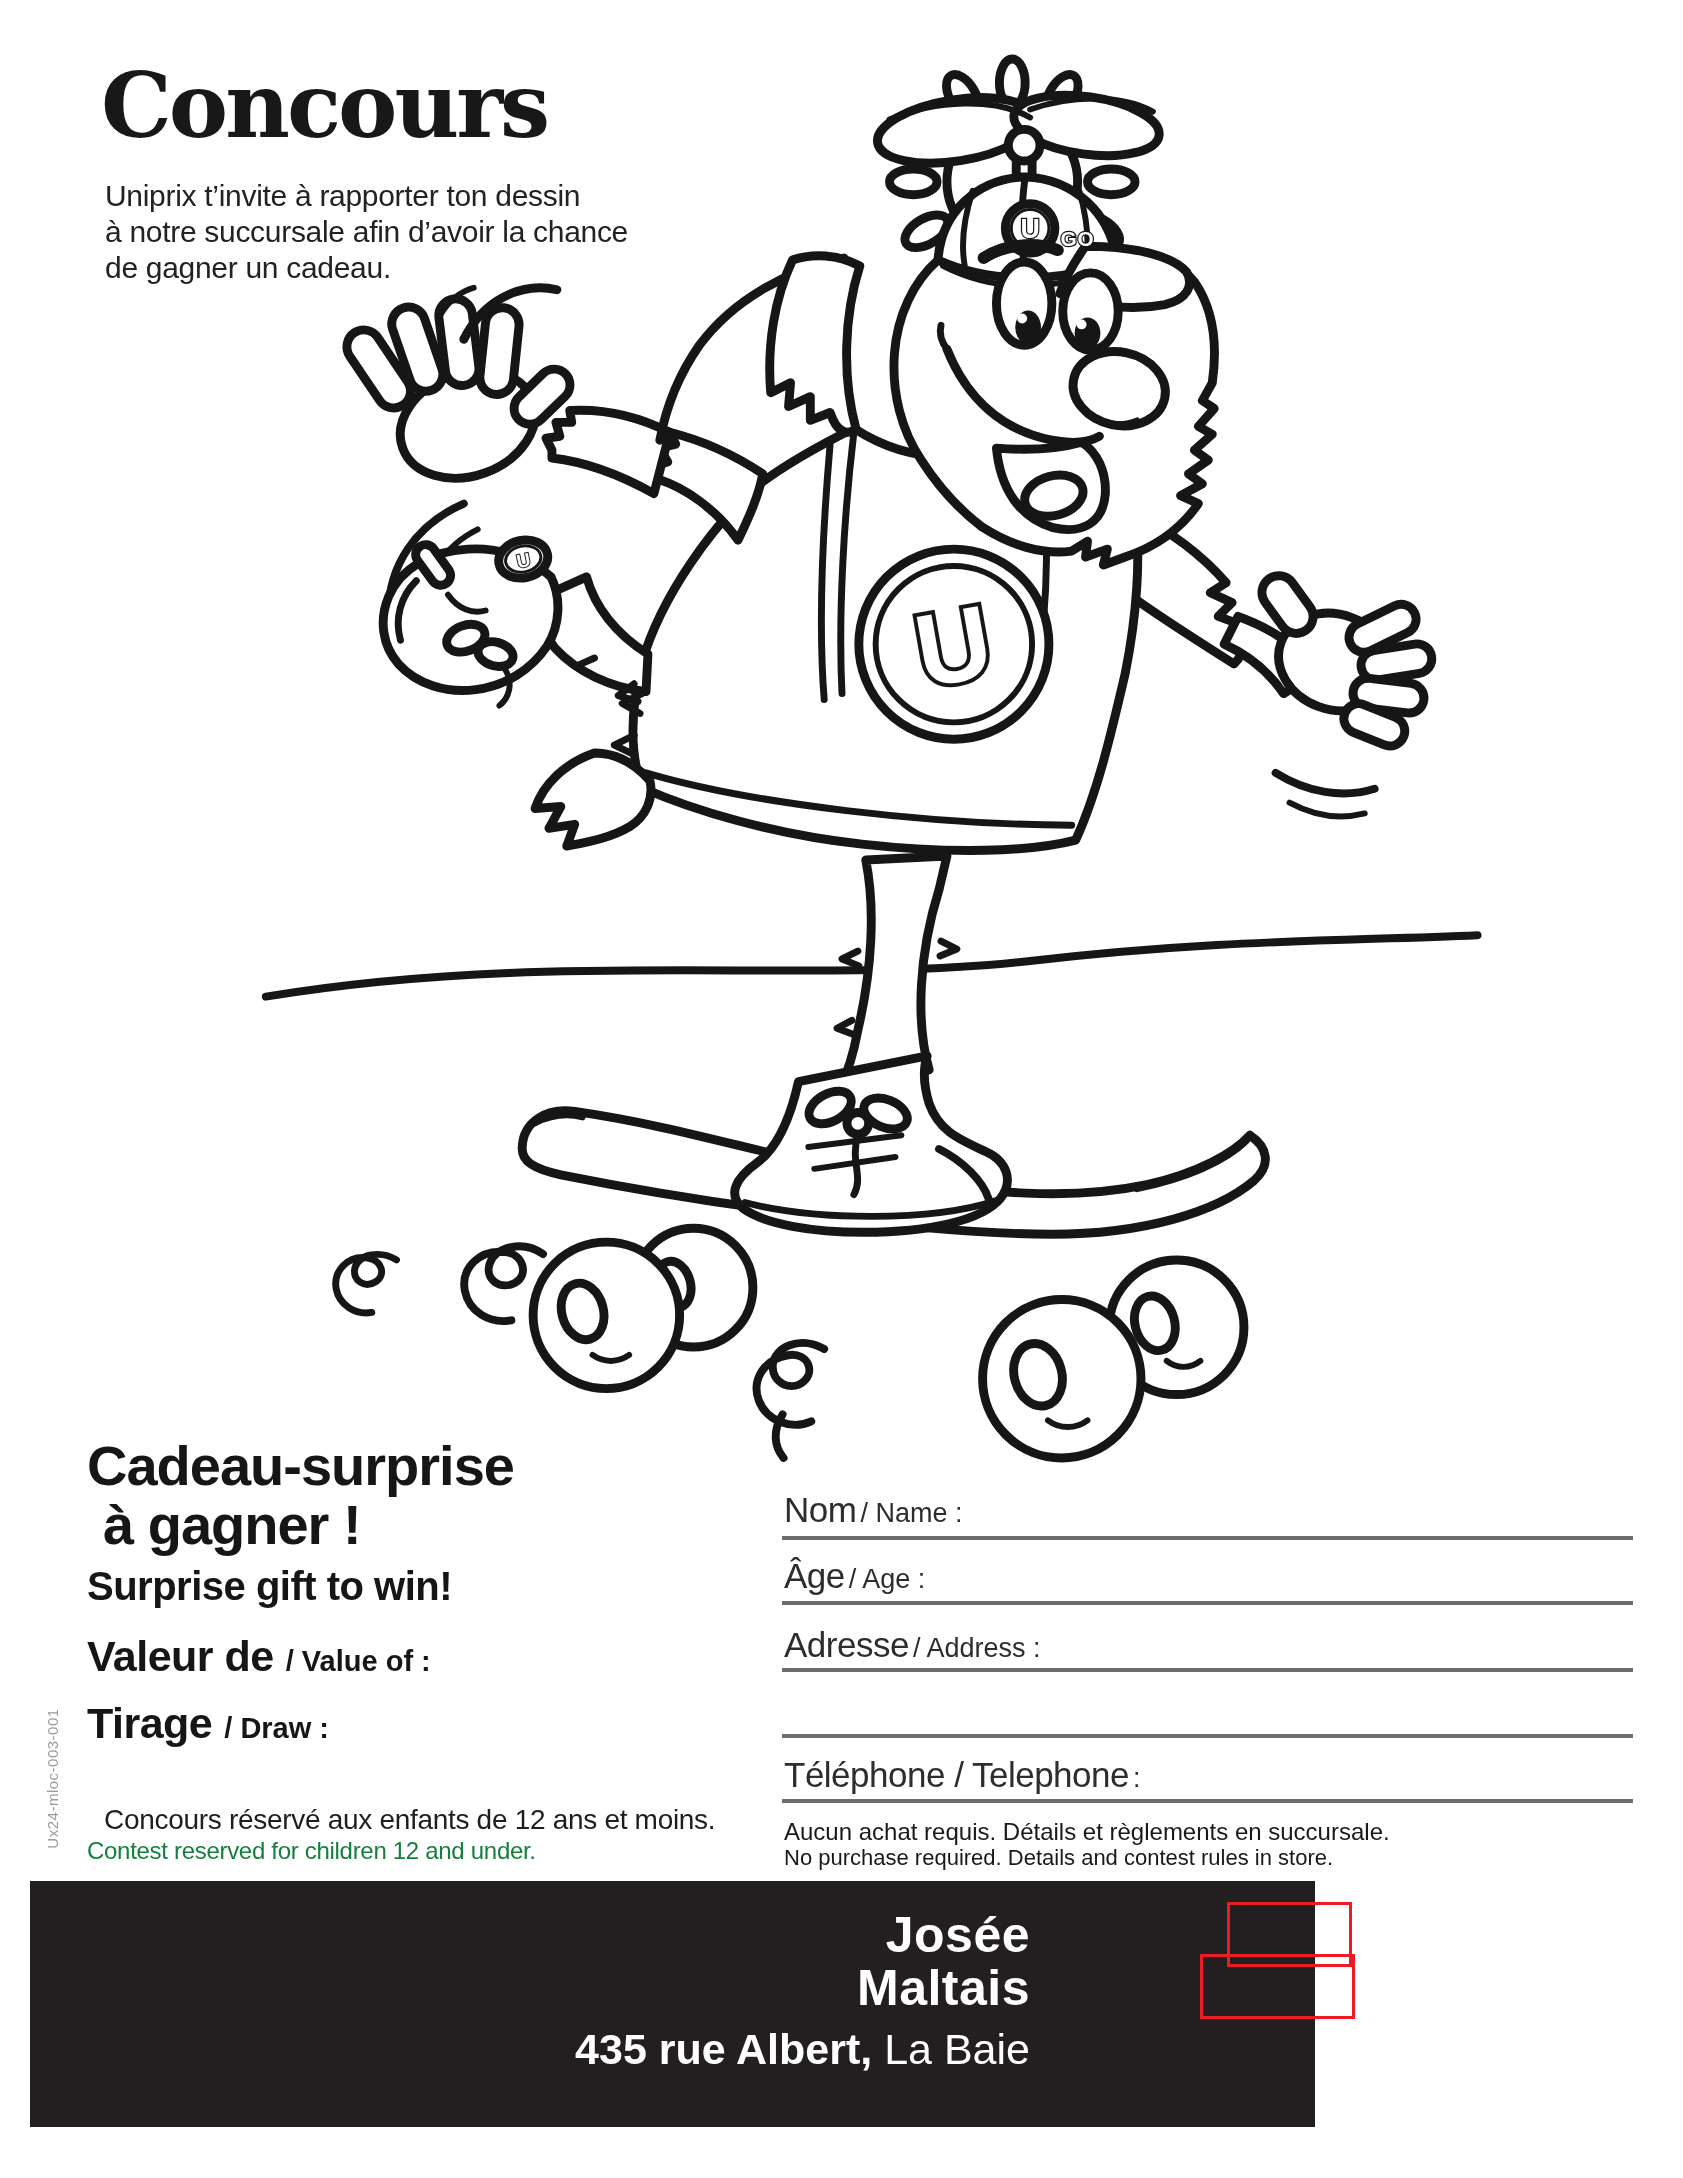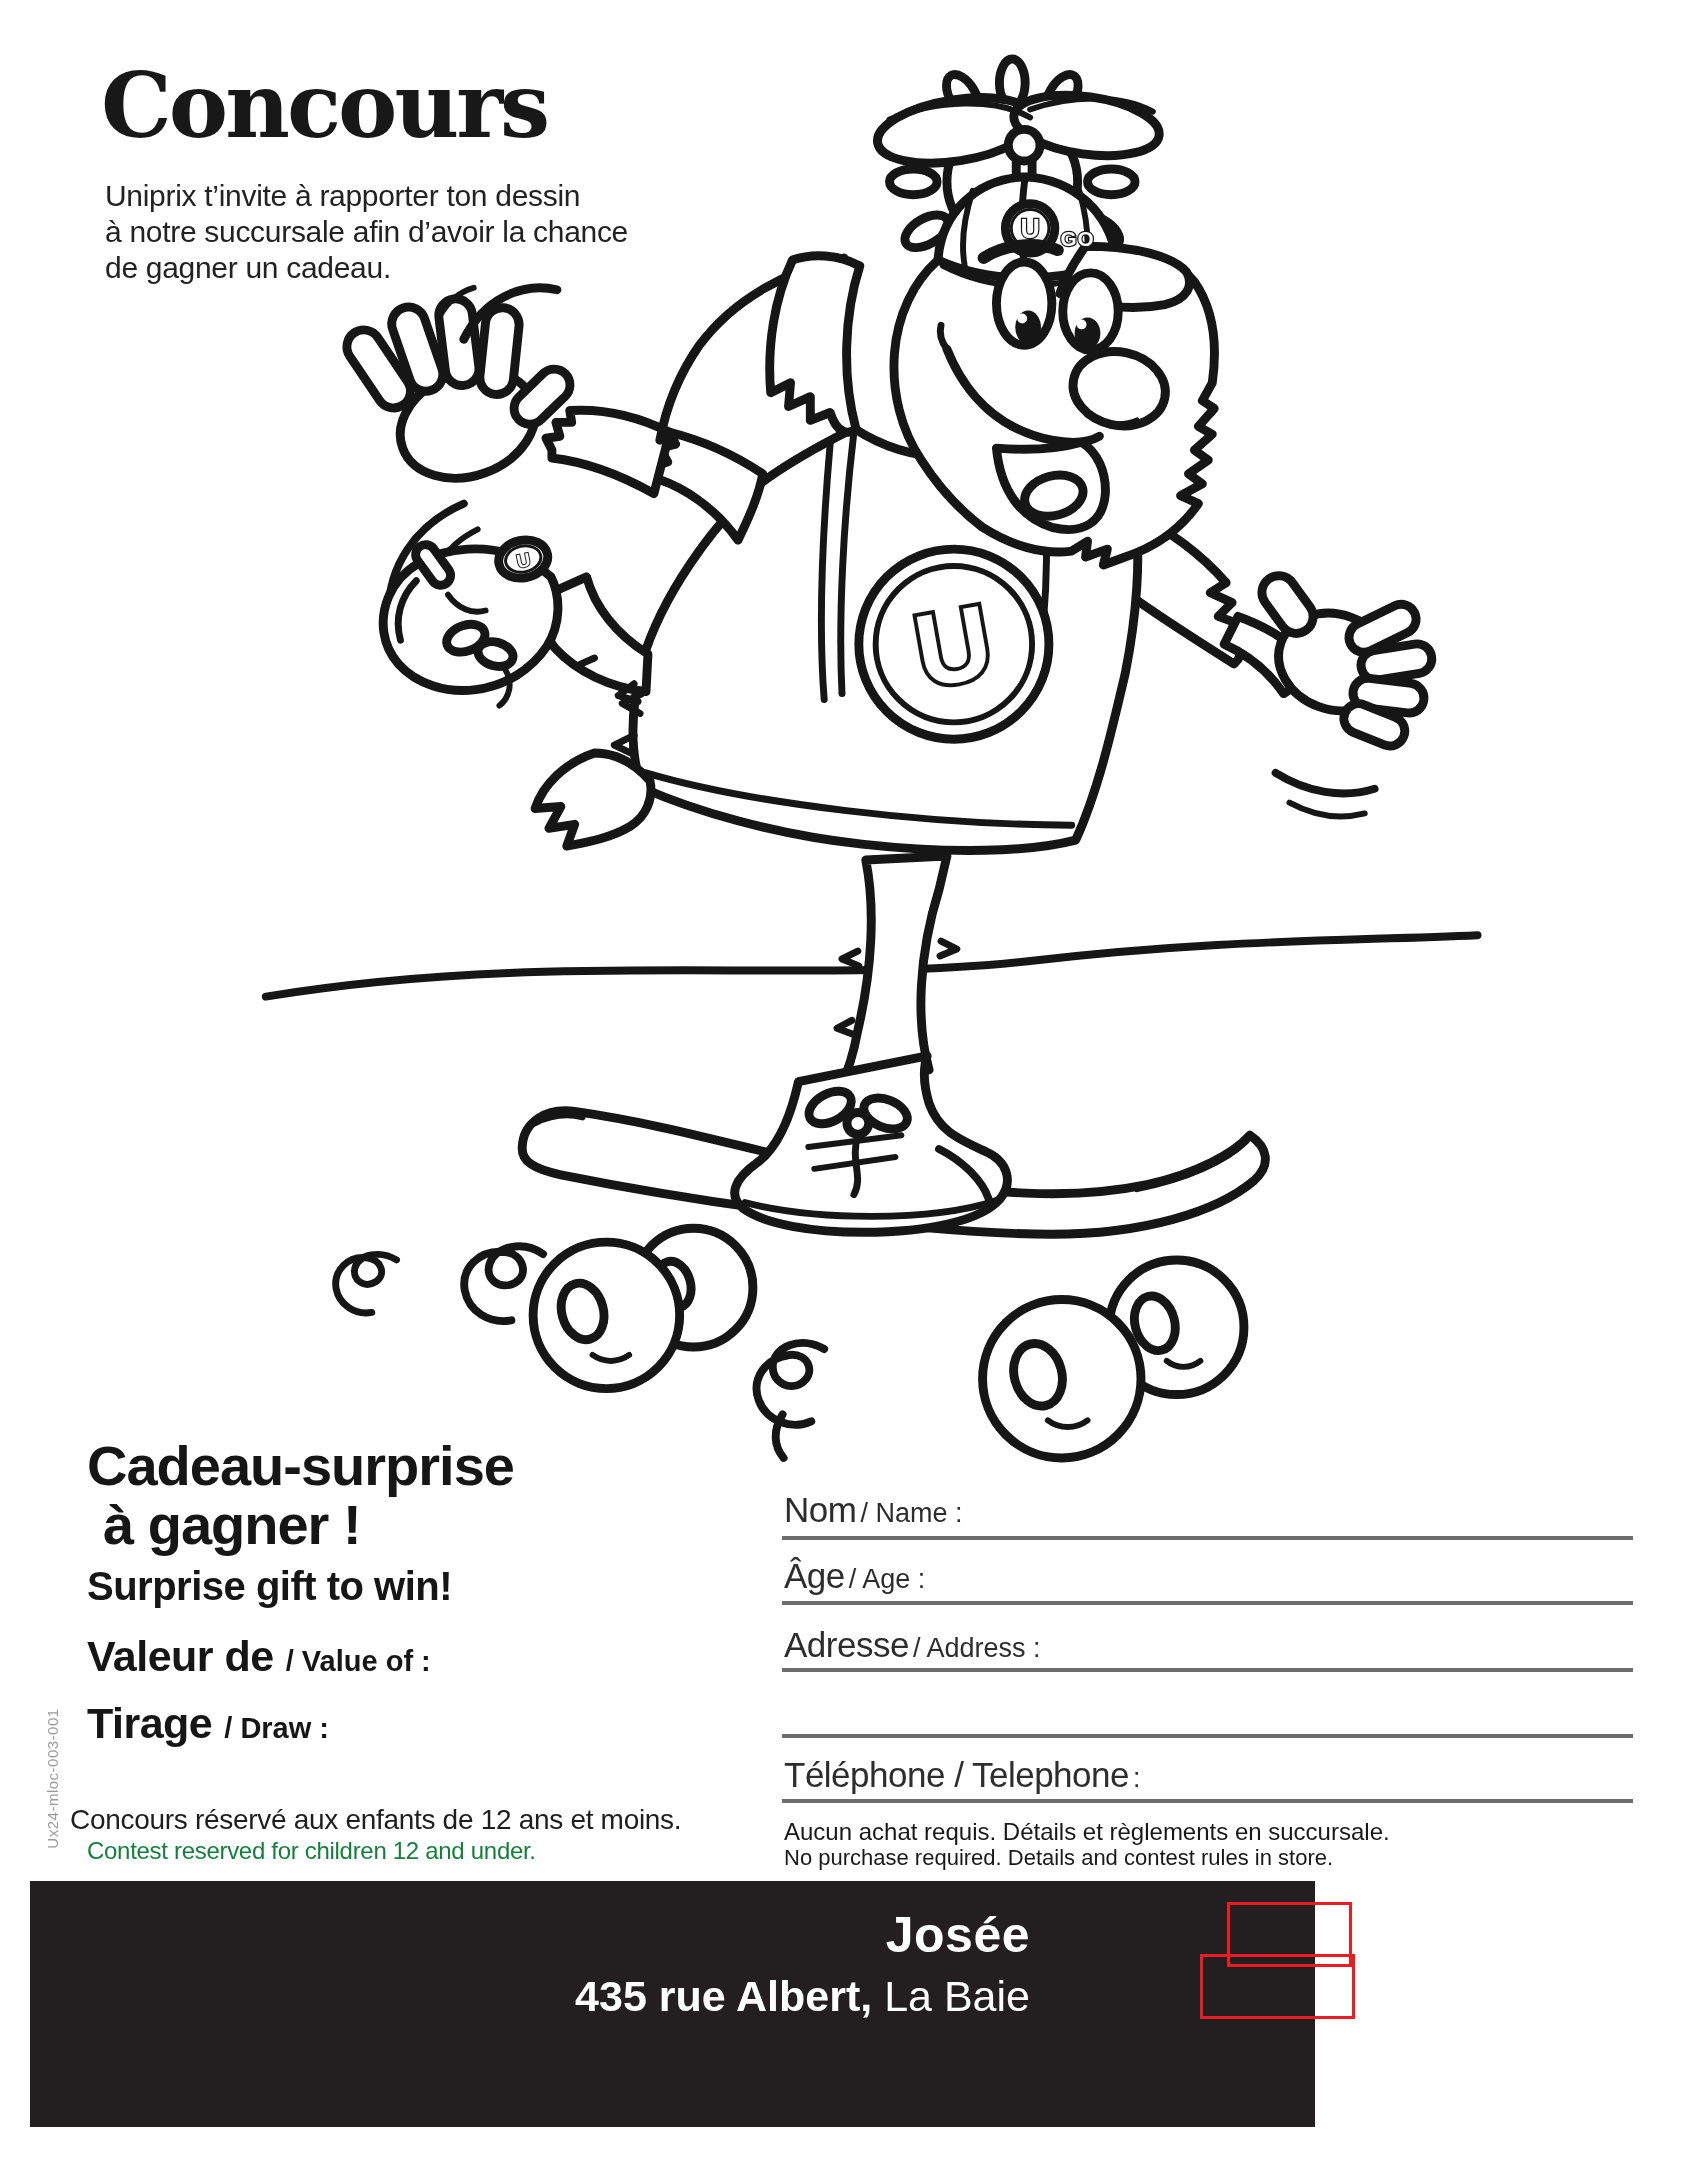--- a/index.html
+++ b/index.html
@@ -223,21 +223,21 @@
 
 <div class="abs lab-row" style="left:87px;top:1632px;">
   <span class="lab-fr">Valeur de</span>
   <span class="lab-en">/ Value of :</span>
 </div>
 <div class="abs lab-row" style="left:87px;top:1699px;">
   <span class="lab-fr">Tirage</span>
   <span class="lab-en">/ Draw :</span>
 </div>
 
-<div class="abs note-fr" style="left:70px;top:1804px;">Concours réservé aux enfants de 12 ans et moins.</div>
+<div class="abs note-fr" style="left:104px;top:1804px;">Concours réservé aux enfants de 12 ans et moins.</div>
 <div class="abs note-en" style="left:87px;top:1837px;">Contest reserved for children 12 and under.</div>
 
 <div class="abs f-row" style="left:784px;top:1490px;">
   <span class="f-main">Nom</span>
   <span class="f-sub">/ Name :</span>
 </div>
 <div class="abs f-line" style="left:782px;top:1536px;width:851px;"></div>
 
 <div class="abs f-row" style="left:784px;top:1556px;">
   <span class="f-main">Âge</span>
@@ -260,20 +260,21 @@
 <div class="abs f-line" style="left:782px;top:1799px;width:851px;"></div>
 
 <div class="abs legal1" style="left:784px;top:1818px;">Aucun achat requis. Détails et règlements en succursale.</div>
 <div class="abs legal2" style="left:784px;top:1845px;">No purchase required. Details and contest rules in store.</div>
 
 <div class="abs vcode" style="left:-20px;top:1770px;width:144px;text-align:center;">Ux24-mloc-003-001</div>
 
 <div class="abs bar" style="left:30px;top:1881px;width:1285px;height:246px;">
   <div class="abs ft" style="right:285px;top:28px;">
     <div class="ft-name">Josée</div>
+    <div class="ft-name">Maltais</div>
     <div class="ft-addr"><b>435 rue Albert,</b><span> La Baie</span></div>
   </div>
 
   <svg class="abs" style="left:1354px;top:28px;" width="190" height="190" viewBox="0 0 200 200">
     <circle cx="100" cy="100" r="86" fill="none" stroke="#ffffff" stroke-width="12"></circle>
     <circle cx="100" cy="100" r="68" fill="none" stroke="#ffffff" stroke-width="6"></circle>
     <text x="100" y="138" font-size="104" text-anchor="middle" fill="#ffffff" transform="rotate(-8 100 100)">U</text>
   </svg>
 </div>
 

